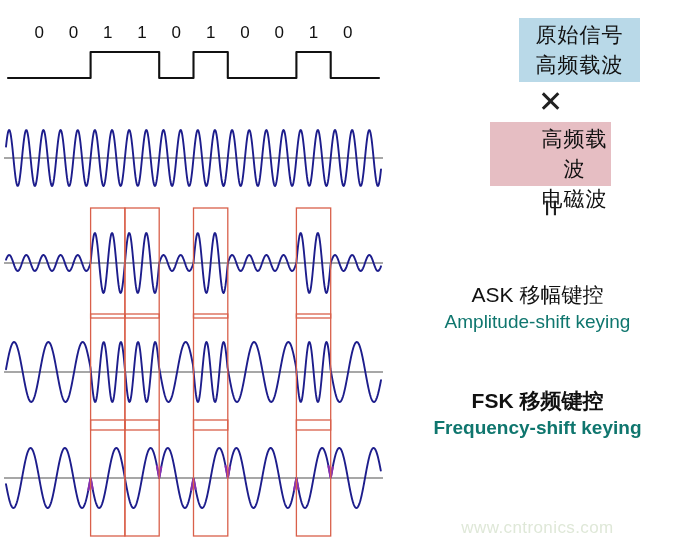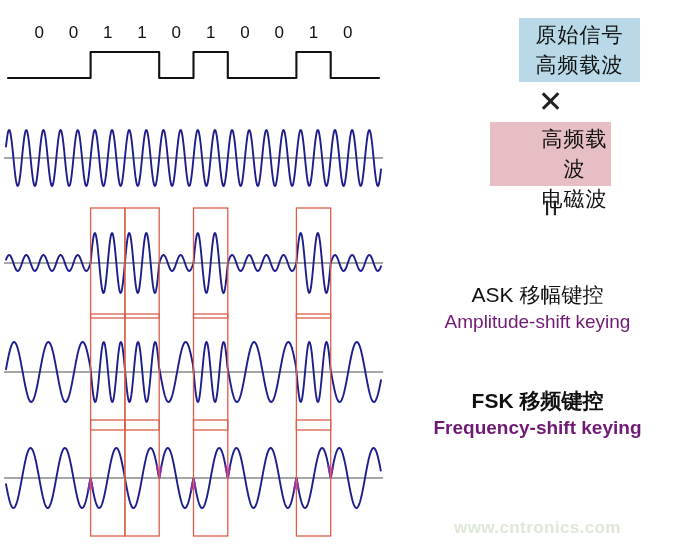--- a/index.html
+++ b/index.html
@@ -106,21 +106,21 @@
   }
   .mod-label .abbr {
     font-size: 21px;
     line-height: 29px;
     color: #111111;
     white-space: nowrap;
   }
   .mod-label .full {
     font-size: 19px;
     line-height: 26px;
-    color: #701a75;
+    color: #0f766e;
     white-space: nowrap;
   }
   #label-ask { top: 240px; }
   #label-fsk { top: 346px; font-weight: bold; }
   #label-psk { top: 452px; }
   #watermark {
     position: absolute;
     left: 400px;
     top: 518px;
     width: 275px;
@@ -215,15 +215,15 @@
     <div class="abbr">ASK 移幅键控</div>
     <div class="full">Amplitude-shift keying</div>
   </div>
 
   <div class="mod-label" id="label-fsk">
     <div class="abbr">FSK 移频键控</div>
     <div class="full">Frequency-shift keying</div>
   </div>
 
 
-  <div id="watermark" style="color: rgb(223, 232, 216); font-weight: bold;">www.cntronics.com</div>
+  <div id="watermark" style="color: rgb(223, 232, 216);">www.cntronics.com</div>
 
 </div>
 
 </body></html>

